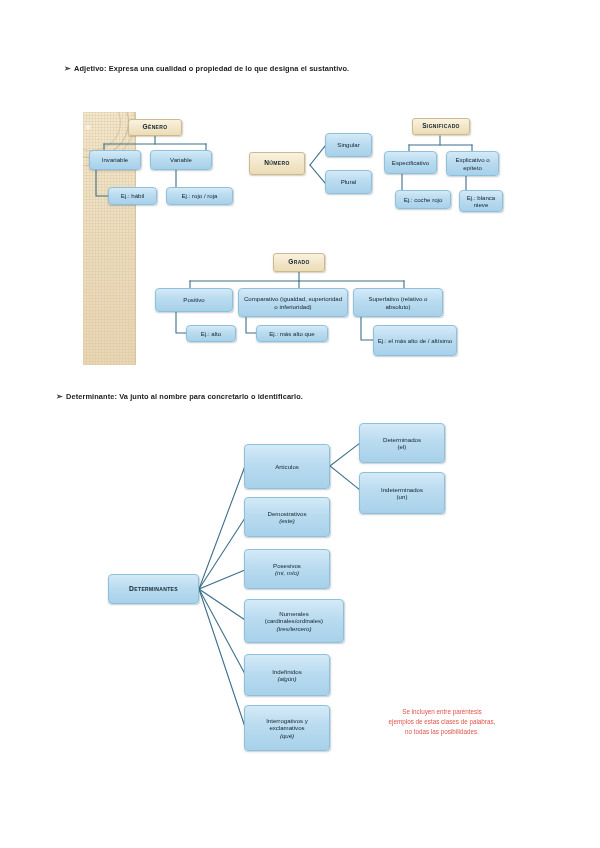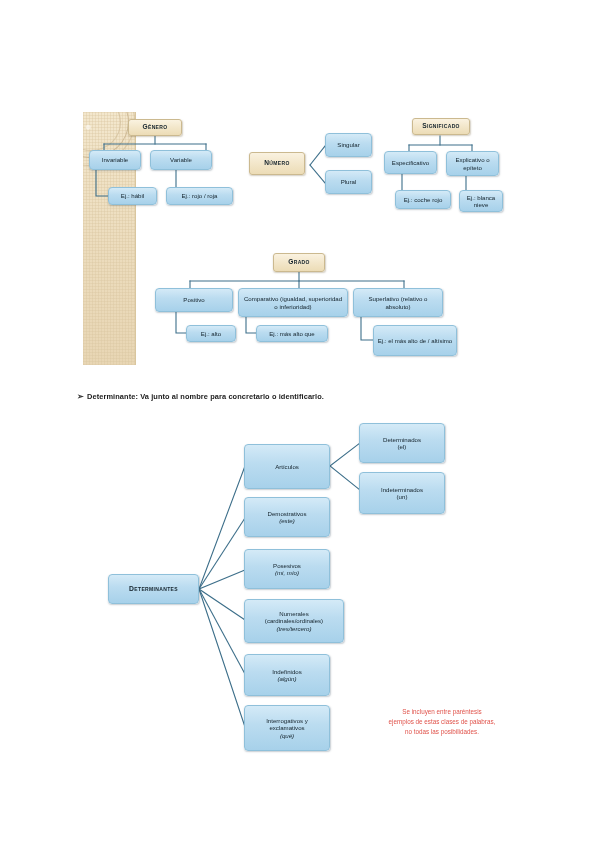--- a/index.html
+++ b/index.html
@@ -105,20 +105,23 @@
     text-align: center;
     font-weight: 500;
   }
   .red-note span { display: block; white-space: nowrap; }
 </style>
 </head>
 <body>
 
 <div class="page">
 
+  <div class="heading" style="left:64px; top:64px;">
+    <span class="bullet">➢</span><span>Adjetivo: Expresa una cualidad o propiedad de lo que designa el sustantivo.</span>
+  </div>
 
   <div class="beige-panel" style="left:83px; top:112px; width:52px; height:253px;">
     <div class="arc a1"></div>
     <div class="arc a2"></div>
     <div class="arc a3"></div>
   </div>
 
   <svg class="links" viewBox="0 0 600 848">
     <g stroke="#3d6f8a" stroke-width="1.1" fill="none" stroke-linecap="square">
 
@@ -195,21 +198,21 @@
   <div class="node" style="left:155px; top:288px; width:78px; height:24px;">Positivo</div>
   <div class="node" style="left:238px; top:288px; width:110px; height:29px;">Comparativo (igualdad, superioridad o inferioridad)</div>
   <div class="node" style="left:353px; top:288px; width:90px; height:29px;">Superlativo (relativo o absoluto)</div>
 
   <div class="node" style="left:186px; top:325px; width:50px; height:17px;">Ej.: alto</div>
   <div class="node" style="left:256px; top:325px; width:72px; height:17px;">Ej.: más alto que</div>
   <div class="node" style="left:373px; top:325px; width:84px; height:31px;">
     <span>Ej.: el más alto de / altísimo</span>
   </div>
 
-  <div class="heading" style="left:77px; top:392px;">
+  <div class="heading" style="left:56px; top:392px;">
     <span class="bullet">➢</span><span>Determinante: Va junto al nombre para concretarlo o identificarlo.</span>
   </div>
 
   <div class="node cap" style="left:108px; top:574px; width:91px; height:30px; font-size:6.8px;">Determinantes</div>
 
   <div class="node" style="left:244px; top:444px; width:86px; height:45px;">Artículos</div>
 
   <div class="node" style="left:359px; top:423px; width:86px; height:40px;">
     <span class="sub">Determinados</span>
     <span class="sub">(el)</span>

